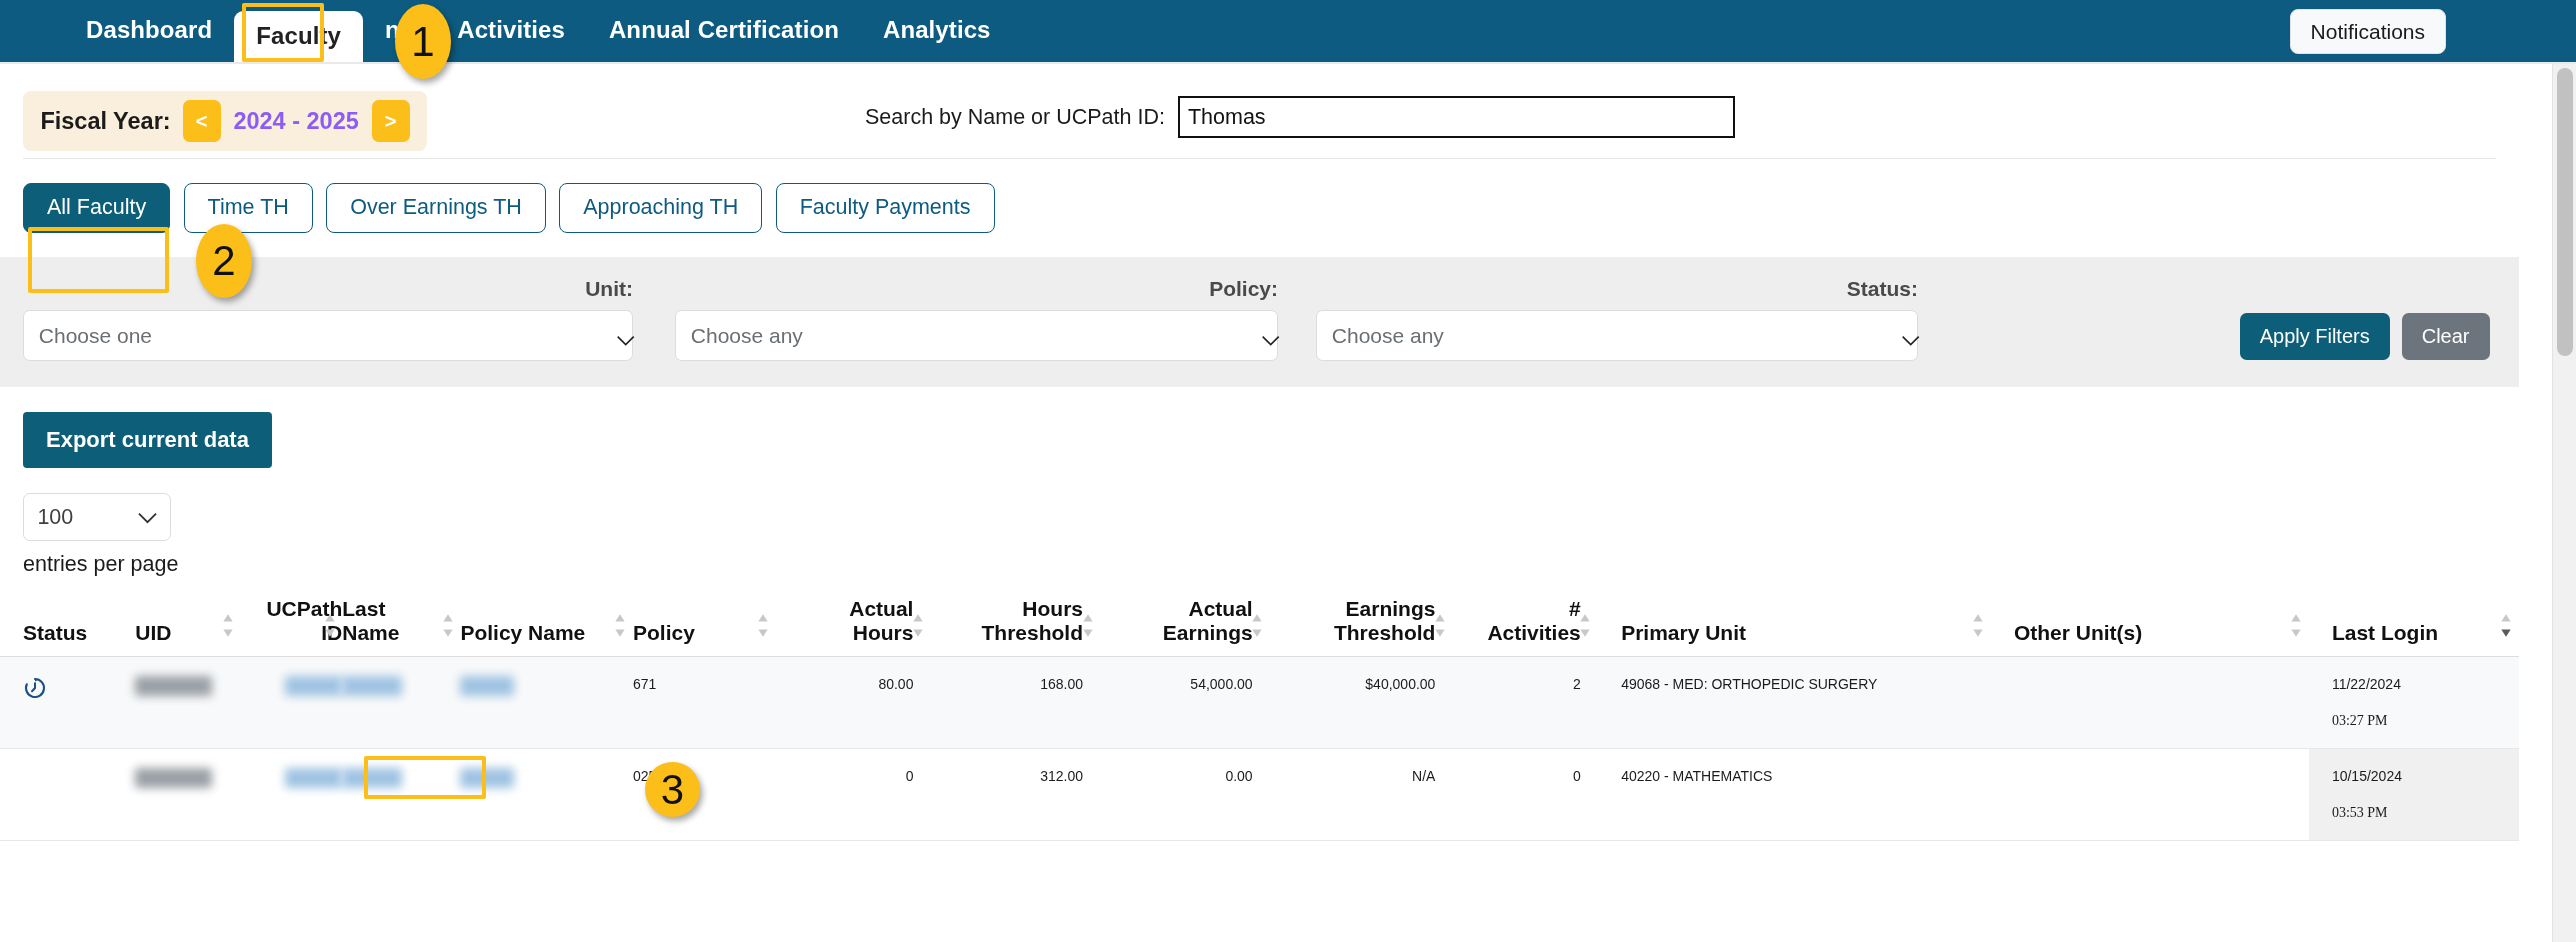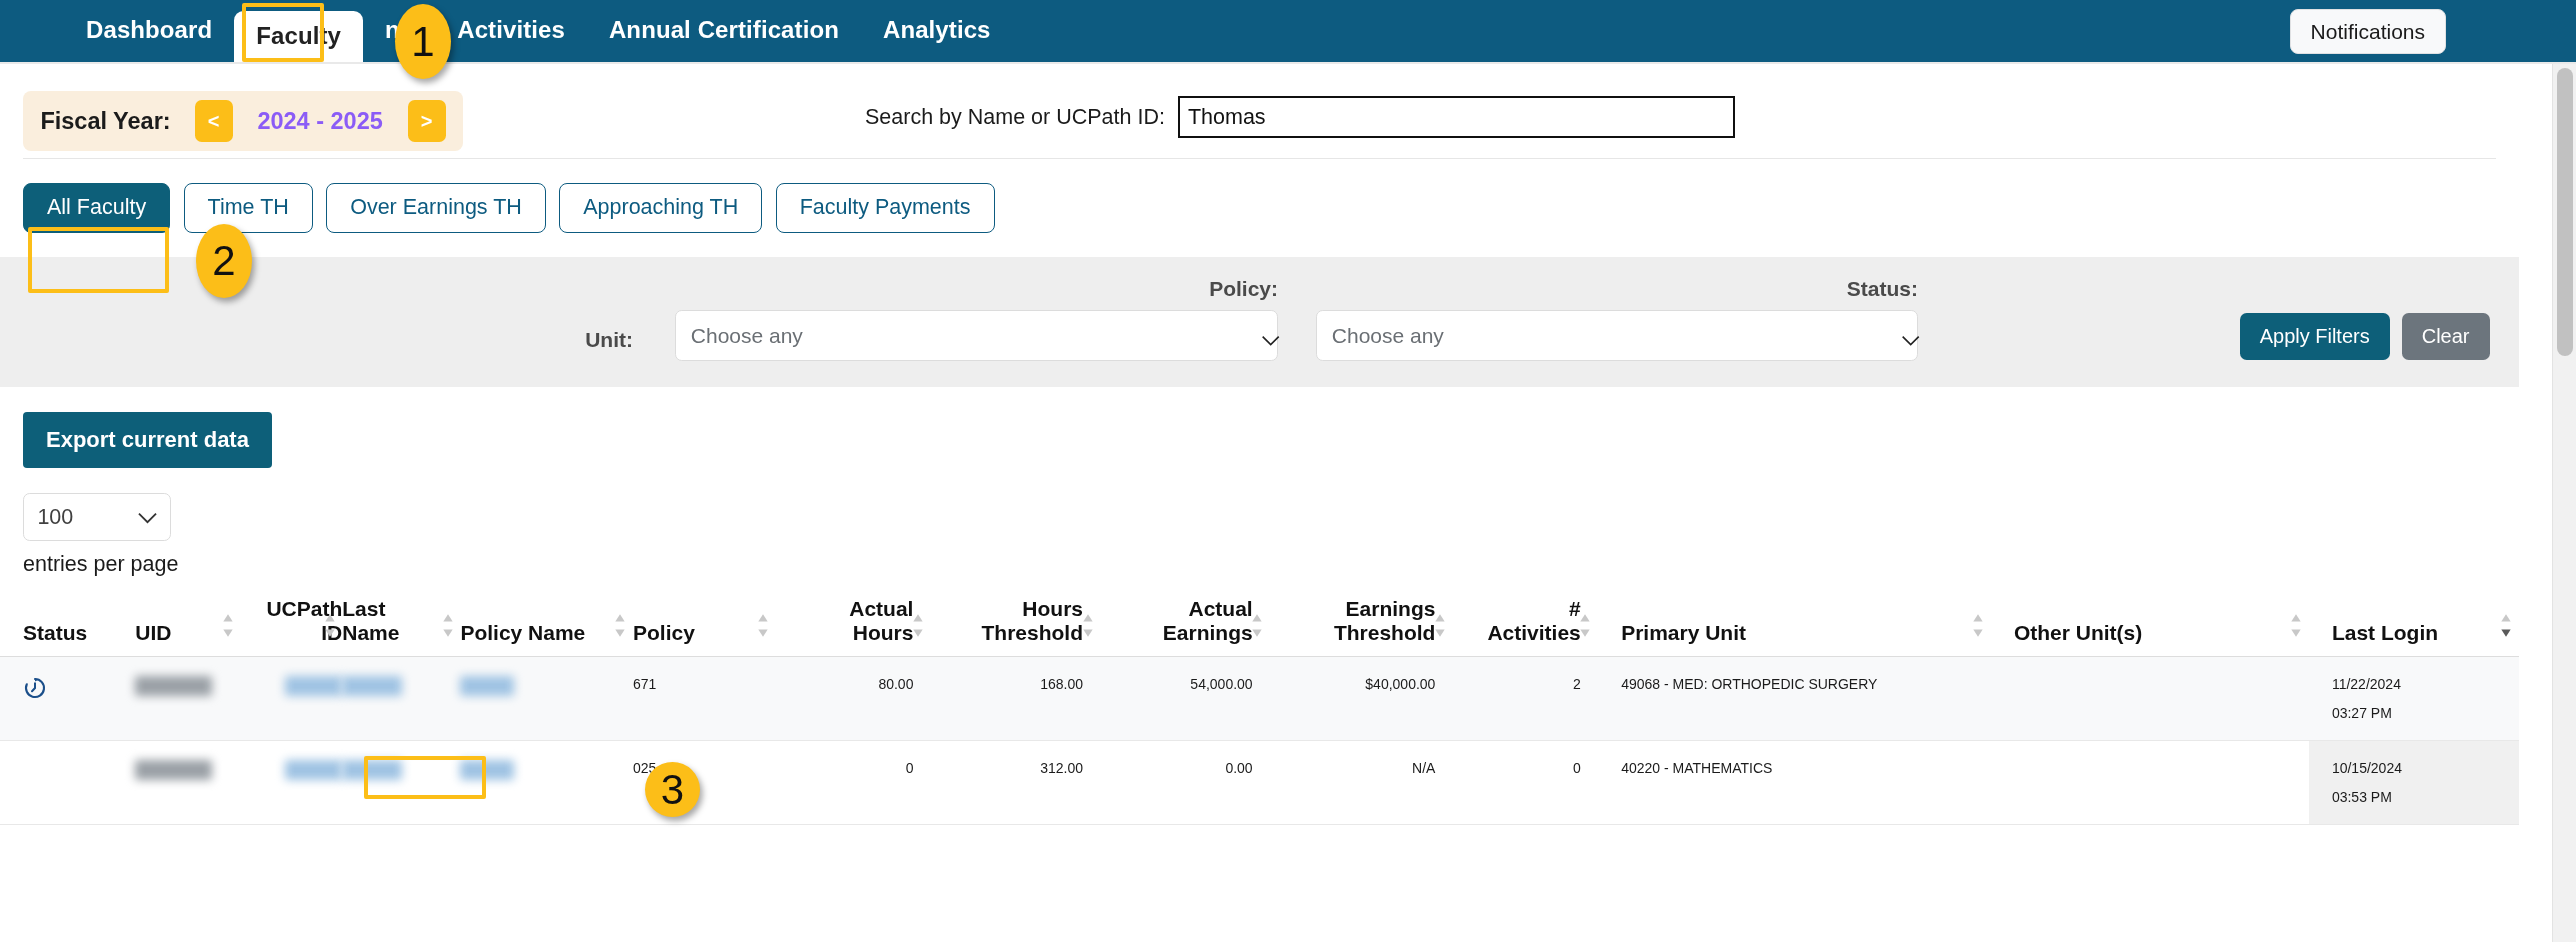--- a/index.html
+++ b/index.html
@@ -90,21 +90,21 @@
     padding: 20px 0 0 23px;
     position: relative;
     height: 94px;
   }
   .fy-box {
     display: flex;
     align-items: center;
     background: #faeedd;
     border-radius: 8px;
     padding: 9.4px 17.4px;
-    gap: 24px;
+    gap: 12px;
   }
   .fy-label { font-size: 23.5px; font-weight: bold; color: #1b1b1b; }
   .fy-btn {
     background: #fcbe18;
     border: none;
     border-radius: 6.7px;
     color: #ffffff;
     font-size: 20px;
     font-weight: bold;
     width: 38px; height: 42px;
@@ -232,21 +232,21 @@
   thead tr { border-bottom: 0.7px solid #dddddd; }
   .ta-l { text-align: left; }
   .ta-r { text-align: right; }
   .row-alt td { background: #f8f9fa; }
   .cell-pad-l { padding-left: 23px; }
   .cell-pad-r { padding-right: 17.4px; }
   .redact { display: inline-block; height: 20px; border-radius: 2px; filter: blur(4.7px); vertical-align: middle; }
   .redact.grey { background: #9aa0a6; }
   .redact.blue { background: #9fc3e3; }
   .lastlogin { background: #f0f0f0; }
-  .lastlogin .d2 { display: block; margin-top: 13px; }
+  .lastlogin .d2 { display: block; margin-top: 21px; font-family: Liberation Serif, serif; }
 
   
   .hl {
     position: absolute;
     border: 4px solid #fcbe18;
     border-radius: 2px;
     pointer-events: none;
     z-index: 40;
   }
   .badge {
@@ -307,20 +307,28 @@
       <div class="pill active">All Faculty</div>
       <div class="pill">Time TH</div>
       <div class="pill">Over Earnings TH</div>
       <div class="pill">Approaching TH</div>
       <div class="pill">Faculty Payments</div>
     </div>
 
     <div class="filters">
       <div class="filter-group" style="width:610px">
         <span class="filter-label">Unit:</span>
+        <div class="select">
+          <span>Choose one</span>
+          <span class="caret">
+            <svg width="17.4" height="10.7" viewBox="0 0 26 16">
+                <path d="M1 1 L13 13 L25 1" stroke="#222" stroke-width="2.4" fill="none"></path>
+              </svg>
+          </span>
+        </div>
       </div>
 
       <div style="width:42px"></div>
 
       <div class="filter-group" style="width:603px">
         <span class="filter-label">Policy:</span>
         <div class="select">
           <span>Choose any</span>
           <span class="caret">
             <svg width="17.4" height="10.7" viewBox="0 0 26 16">

